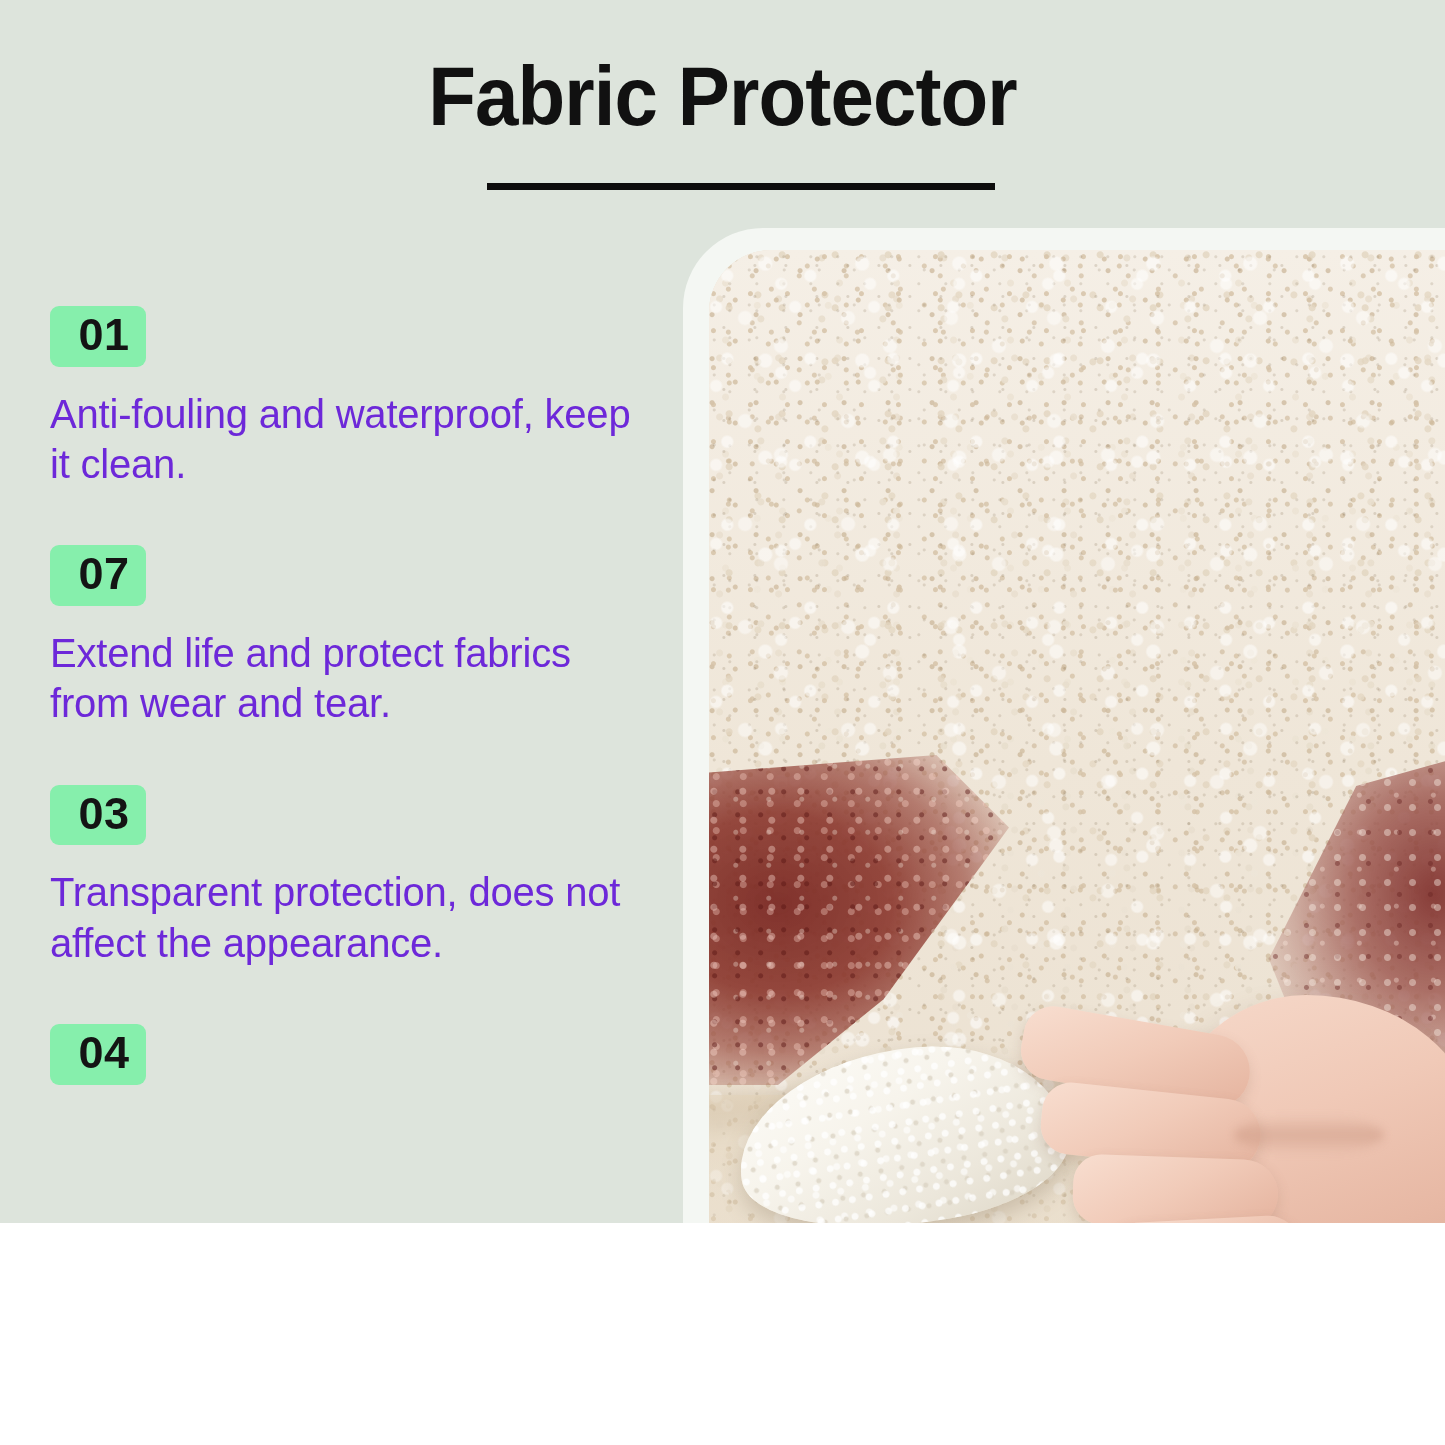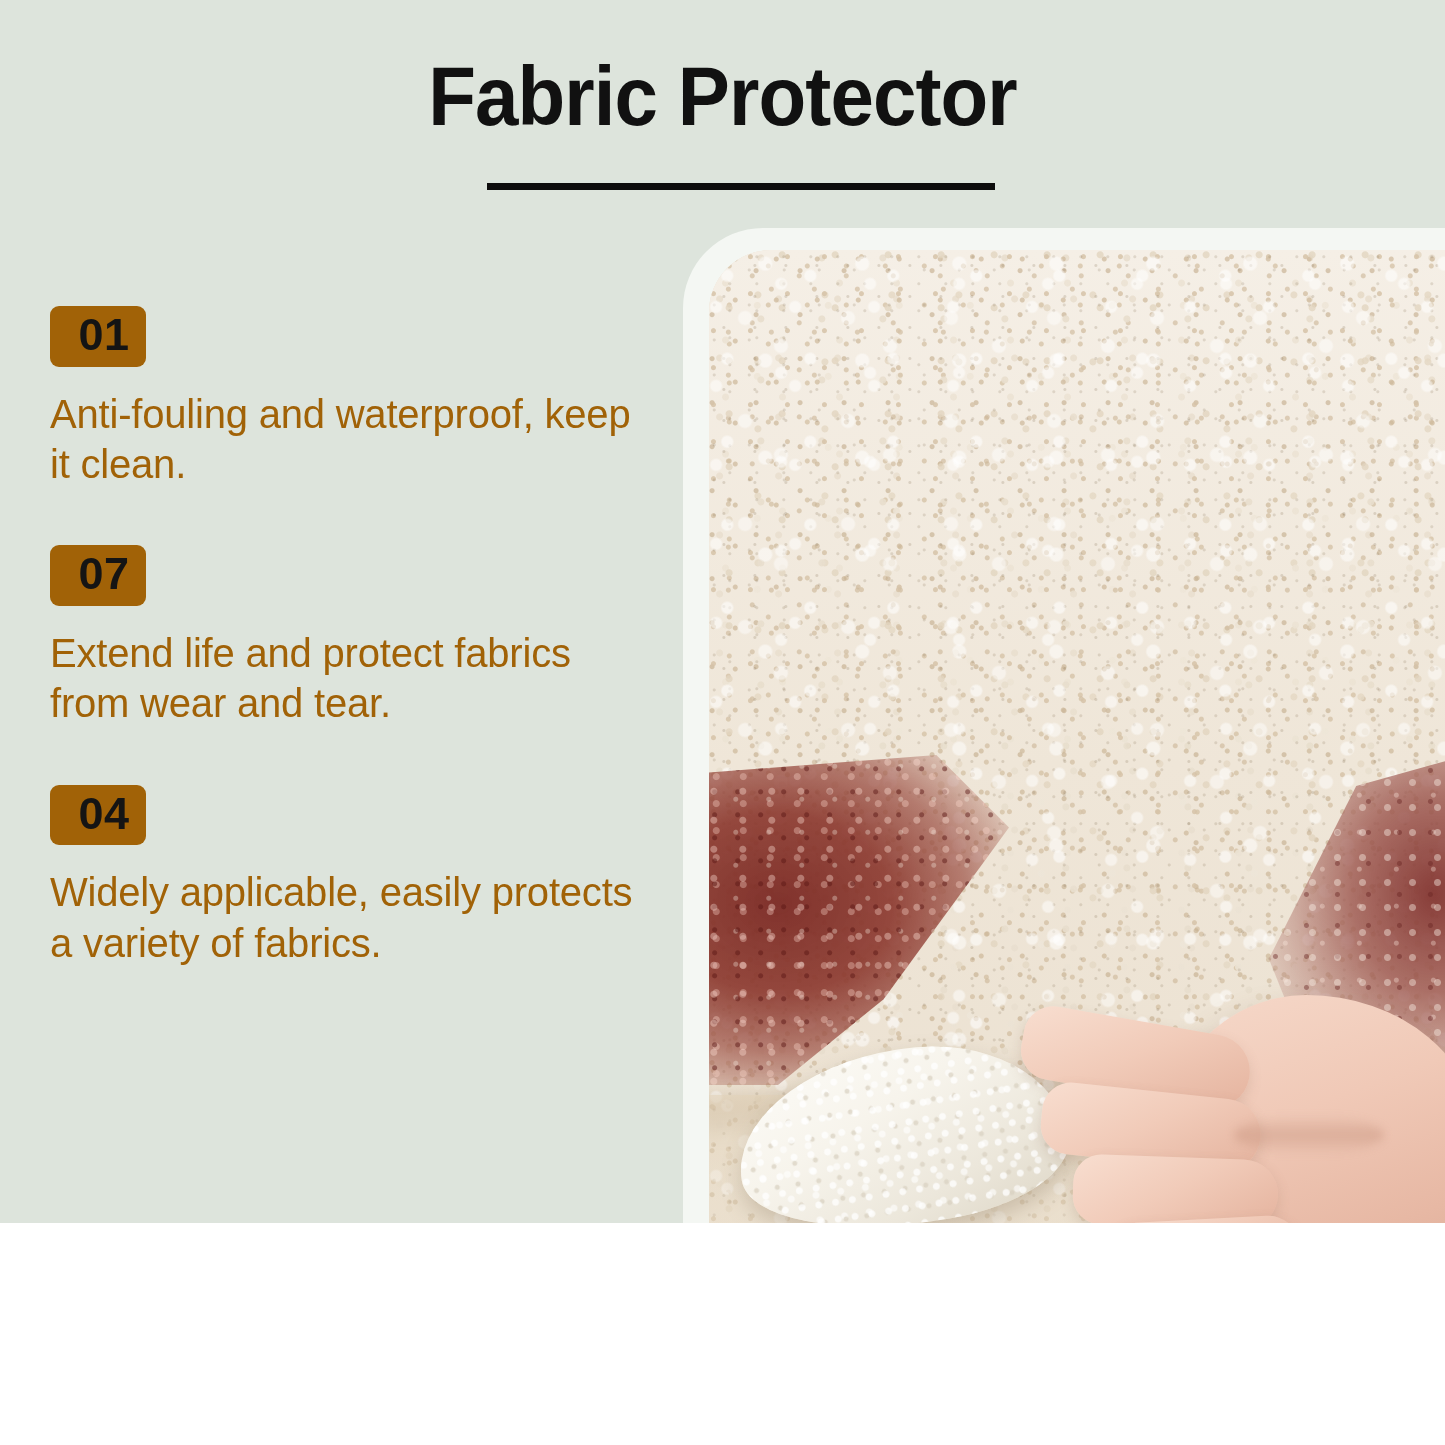--- a/index.html
+++ b/index.html
@@ -57,38 +57,38 @@
     position: relative;
     margin-bottom: 56px;
   }
   .feature:last-child { margin-bottom: 8px; }
 
   .badge {
     display: inline-block;
     min-width: 96px;
     box-sizing: border-box;
     padding: 5px 4px 7px 16px;
-    background: #a16207;
+    background: #86efac;
     border-radius: 9px;
     text-align: center;
     font-family: "Liberation Sans Narrow", "Liberation Sans", sans-serif;
     font-size: 45px;
     font-weight: 700;
     color: #141414;
     line-height: 1.08;
     letter-spacing: 0.5px;
     box-shadow: 0 0 0 0 rgba(0,0,0,0);
   }
 
   .feature-text {
     margin-top: 22px;
     font-family: "Liberation Sans", "DejaVu Sans", sans-serif;
     font-size: 40px;
     font-weight: 300;
-    color: #a16207;
+    color: #6d28d9;
     line-height: 1.26;
     letter-spacing: -0.2px;
     max-width: 610px;
   }
 
   
   .photo-frame {
     position: absolute;
     left: 683px;
     top: 228px;
@@ -305,24 +305,27 @@
     <div class="feature">
       <div class="badge">01</div>
       <div class="feature-text">Anti-fouling and waterproof, keep it clean.</div>
     </div>
 
     <div class="feature">
       <div class="badge">07</div>
       <div class="feature-text">Extend life and protect fabrics from wear and tear.</div>
     </div>
 
+    <div class="feature">
+      <div class="badge">03</div>
+      <div class="feature-text">Transparent protection, does not affect the appearance.</div>
+    </div>
 
     <div class="feature">
       <div class="badge">04</div>
-      <div class="feature-text">Widely applicable, easily protects a variety of fabrics.</div>
     </div>
 
   </div>
 
   <div class="photo-frame">
     <div class="photo">
 
       <div class="carpet"></div>
 
       <div class="stain-left"></div>

